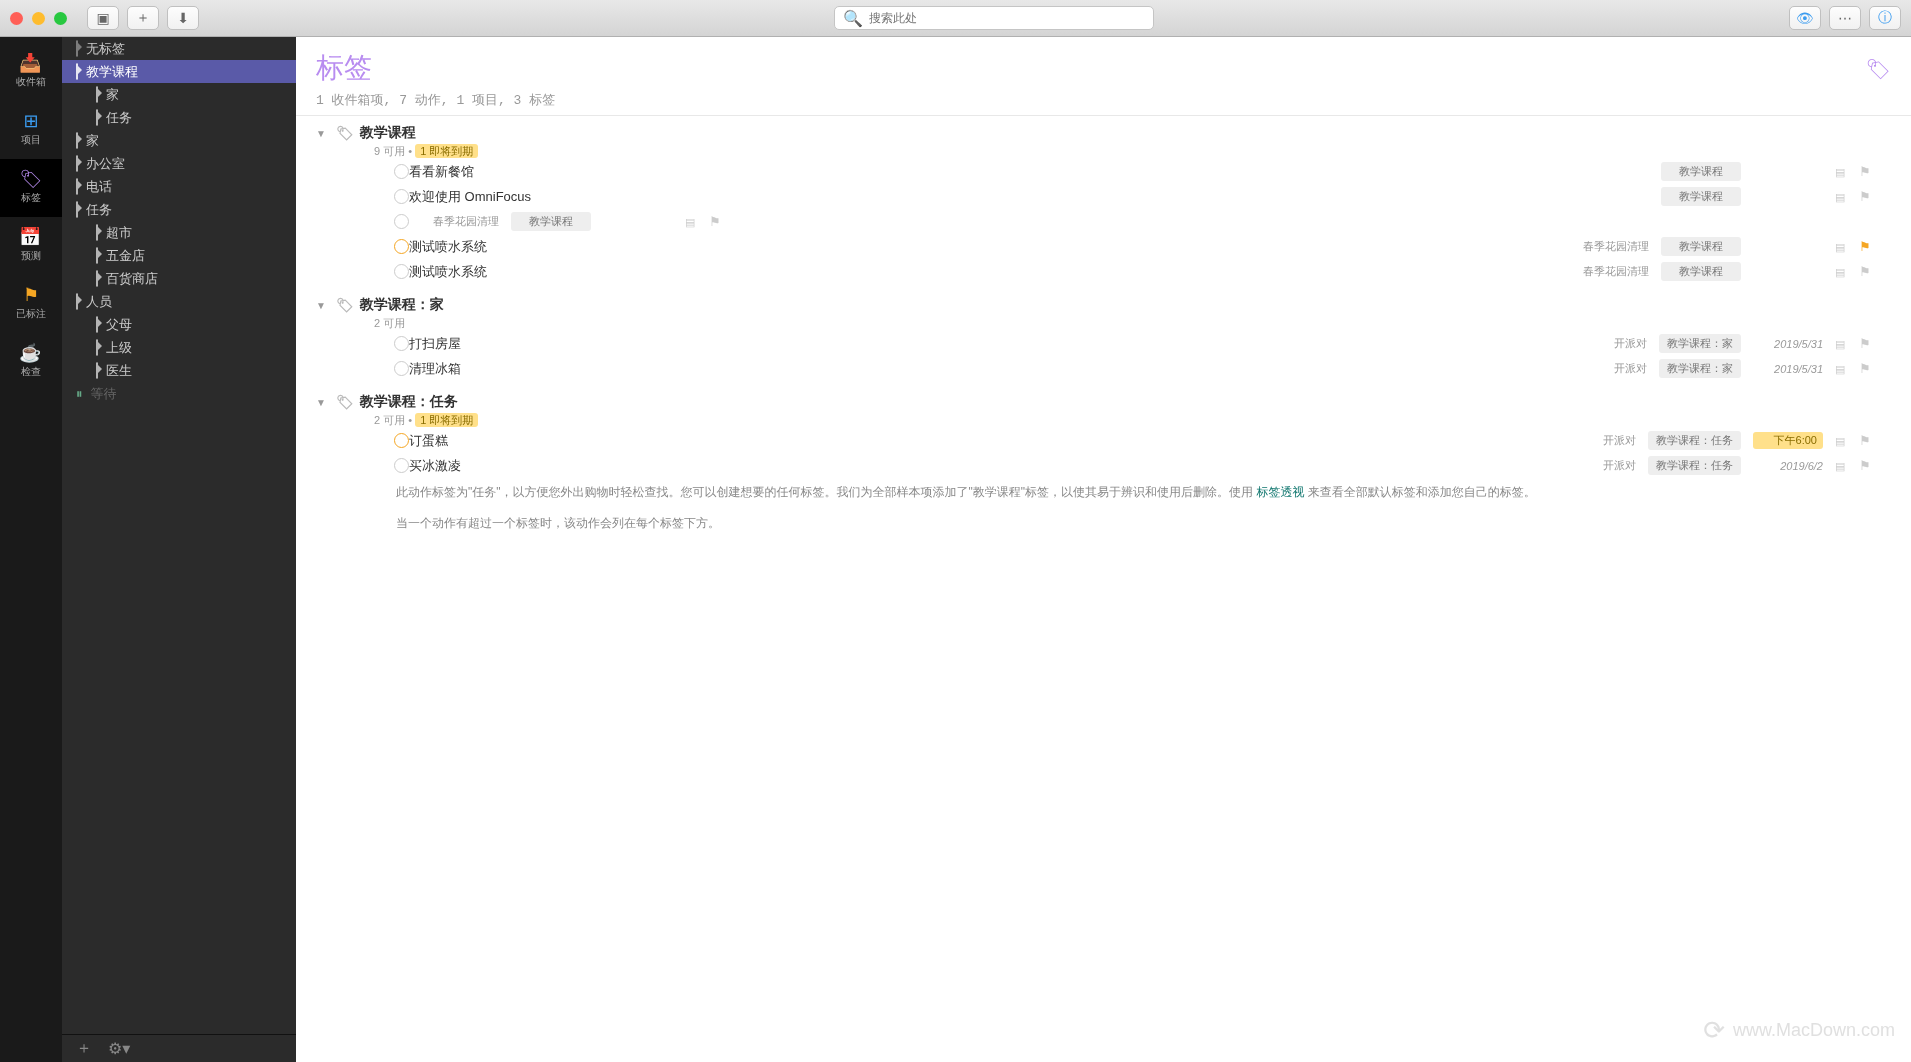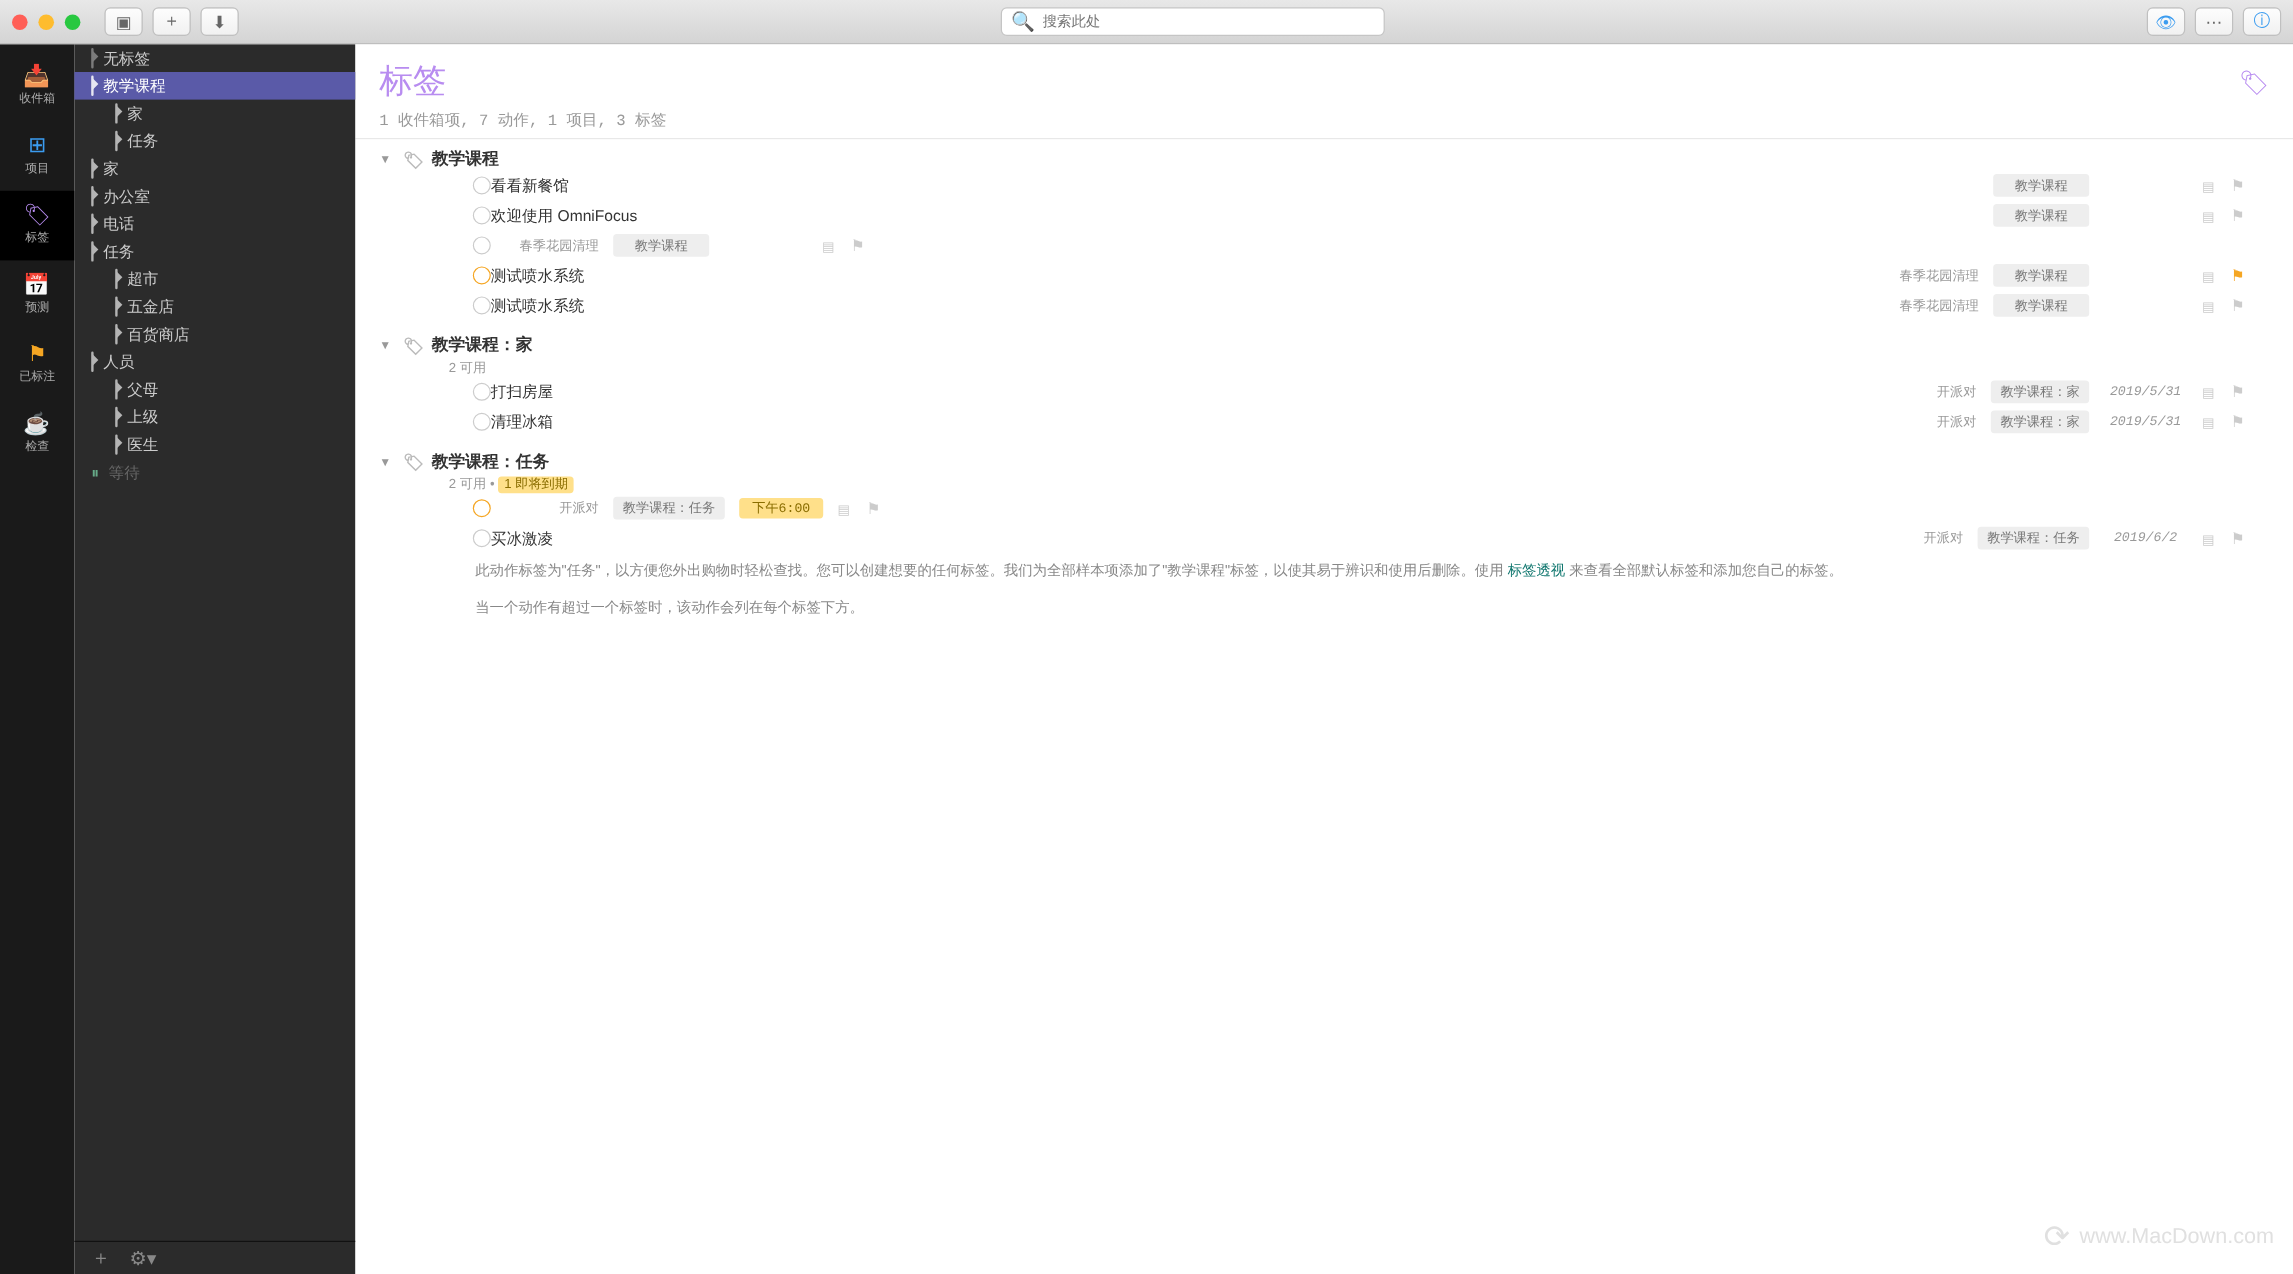--- a/index.html
+++ b/index.html
@@ -41,21 +41,21 @@
 .badge-due { background: #ffe08a; color: #8a6d00; padding: 1px 5px; border-radius: 3px; font-size: 11px; }
 .disclosure { color: #999; font-size: 10px; cursor: pointer; margin-left: -38px; margin-right: 4px;}
 
 .task { display: flex; align-items: center; padding: 3px 20px 3px 78px; font-size: 13px; color: #333; gap: 0; }
 .chk { width: 15px; height: 15px; border: 1.5px solid #ccc; border-radius: 50%; flex-shrink: 0; }
 .chk.orange { border-color: #f5a623; }
 .task-title { flex: 1; }
 .meta { display: flex; align-items: center; gap: 12px; }
 .proj { font-size: 11px; color: #999; min-width: 90px; text-align: right;}
 .tag-chip { font-size: 11px; background: #eee; color: #777; padding: 2px 8px; border-radius: 3px; min-width: 80px; text-align: center;}
-.date { font-size: 11px; color: #999; min-width: 70px; text-align: center; font-style: italic; font-family: Liberation Mono, monospace;}
+.date { font-size: 11px; color: #999; min-width: 70px; text-align: right; font-style: italic;}
 .date.due { background: #ffe08a; color: #8a6d00; padding: 1px 6px; border-radius: 3px; font-style: normal;}
 .note-ic { width: 12px; height: 12px; color: #ccc; font-size: 11px;}
 .flag-ic { width: 12px; color: #ccc; font-size: 13px;}
 .flag-ic.on { color: #f5a623; }
 
 .desc-block { margin-left: 100px; margin-right: 40px; font-size: 12px; color: #888; line-height: 1.7; }
 .desc-block a { color: #0f766e; text-decoration: none; font-family: Liberation Mono, monospace; }
 
 .watermark { position: absolute; right: 16px; bottom: 16px; color: #e0e0e0; font-size: 18px; font-weight: 300; display:flex; align-items:center; gap:8px;}
 </style>
@@ -191,20 +191,21 @@
       </div>
       <div class="hdr-tag">🏷</div>
     </div>
     <div id="groups">
         <div class="grp">
     <div class="grp-hdr">
       <span class="disclosure">▼</span>
       <span style="color:#bbb;">🏷</span>
       <span>教学课程</span>
     </div>
+    <div class="grp-sub">9 可用 • <span class="badge-due">1 即将到期</span></div>
           <div class="task">
       <div class="chk "></div>
       <div class="task-title">看看新餐馆</div>
       <div class="meta">
         <span class="proj"></span>
         <span class="tag-chip">教学课程</span>
         <span class="date"></span>
         <span class="note-ic">▤</span>
         <span class="flag-ic ">⚑</span>
       </div>
@@ -285,20 +286,21 @@
         </div>
         <div class="grp">
     <div class="grp-hdr">
       <span class="disclosure">▼</span>
       <span style="color:#bbb;">🏷</span>
       <span>教学课程：任务</span>
     </div>
     <div class="grp-sub">2 可用 • <span class="badge-due">1 即将到期</span></div>
           <div class="task">
       <div class="chk orange"></div>
+      <div class="task-title">订蛋糕</div>
       <div class="meta">
         <span class="proj">开派对</span>
         <span class="tag-chip">教学课程：任务</span>
         <span class="date due">下午6:00</span>
         <span class="note-ic">▤</span>
         <span class="flag-ic ">⚑</span>
       </div>
           </div>
           <div class="task">
       <div class="chk "></div>

